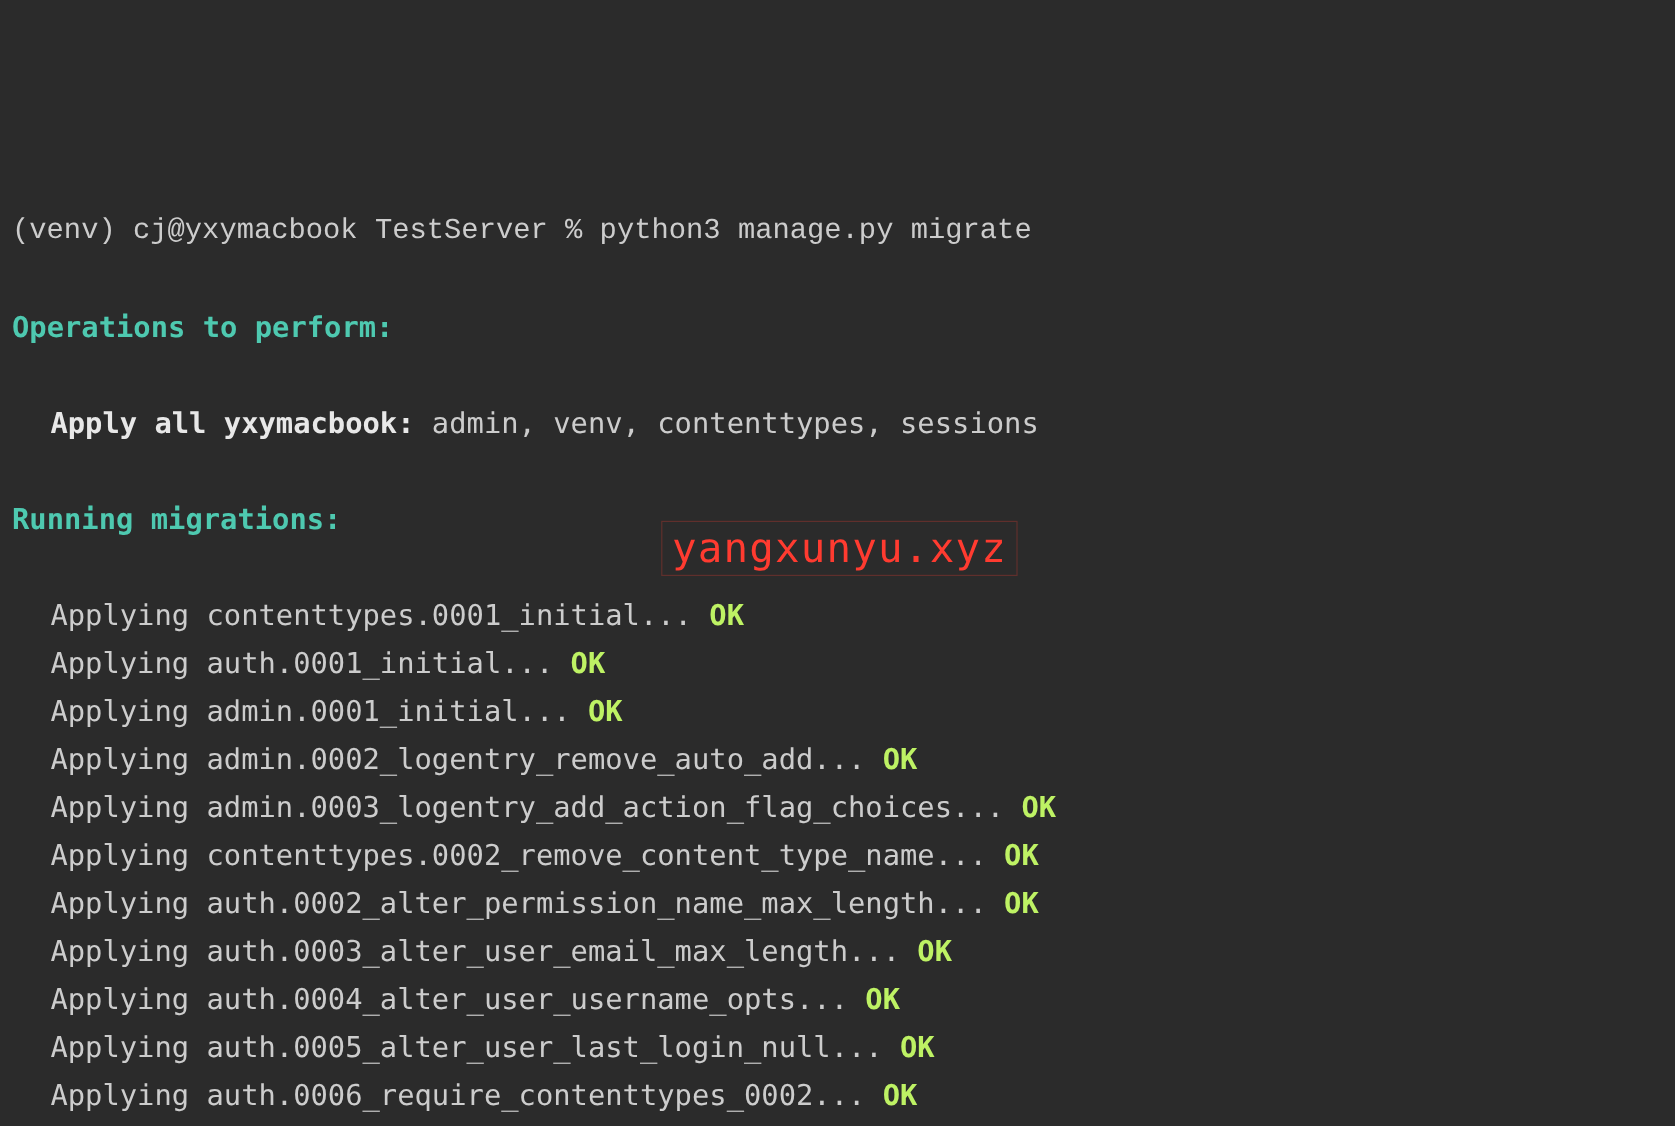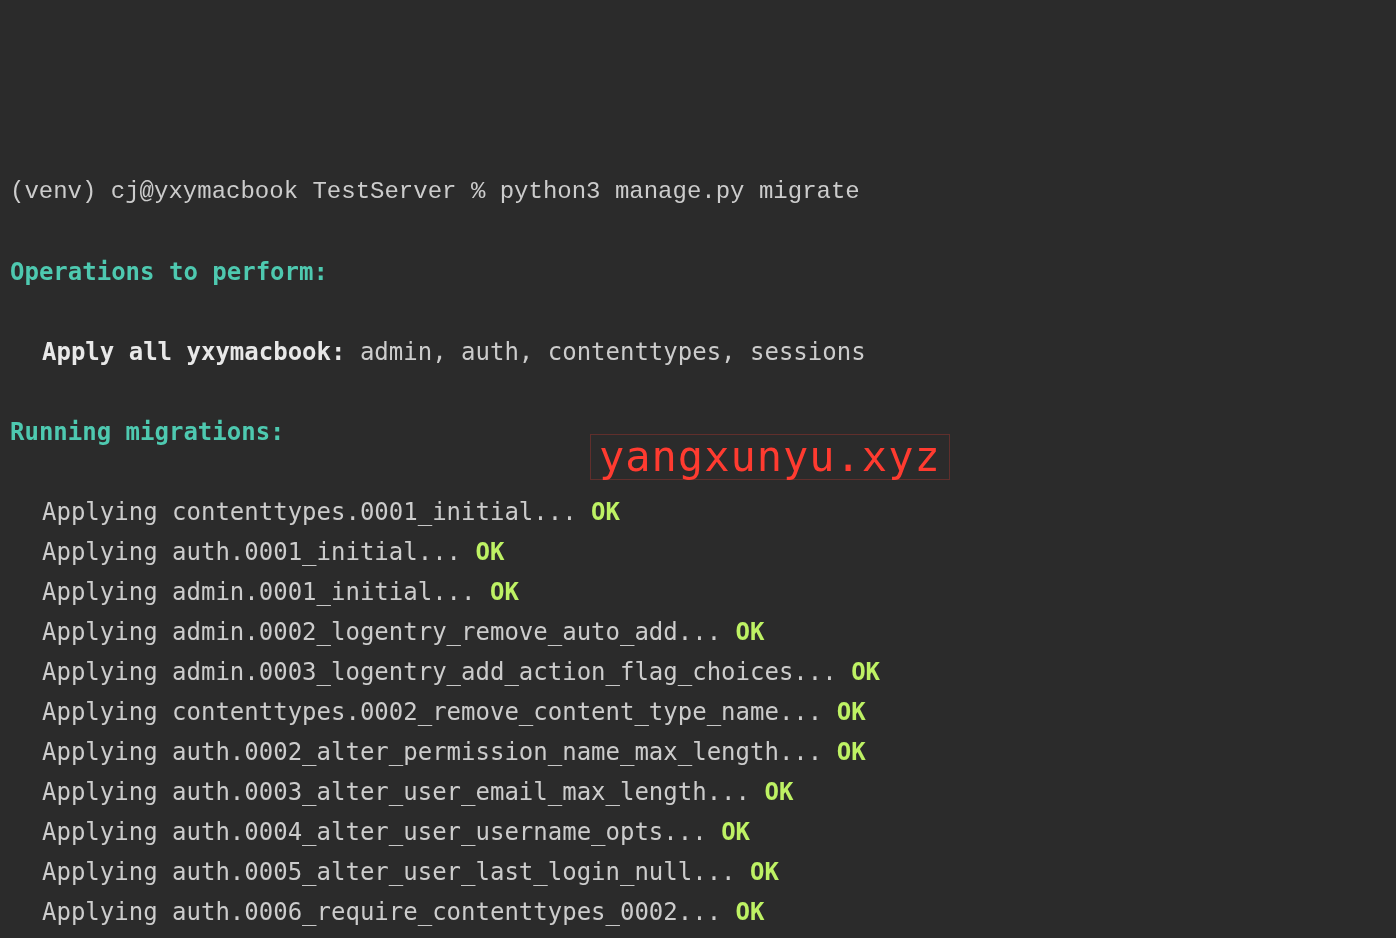--- a/index.html
+++ b/index.html
@@ -33,43 +33,43 @@
     .normal {
       color: #cccccc;
     }
     .ok {
       color: #bef264;
       font-weight: bold;
     }
     .watermark {
       position: absolute;
       top: 435px;
-      left: 591px;
+      left: 552px;
       color: #ff3b30;
-      font-size: 42px;
+      font-size: 34px;
       font-weight: normal;
       outline: 1px solid rgba(255, 59, 48, 0.25);
       padding: 2px 8px;
       letter-spacing: 1px;
       pointer-events: none;
     }
     .line {
       display: block;
     }
     .indent1 {
       padding-left: 32px;
     }
   </style>
 </head>
 <body>
 
 
 
 <div class="line"><span class="prompt">(venv) cj@yxymacbook TestServer % python3 manage.py migrate</span></div>
 <div class="line"><span class="cyan-header">Operations to perform:</span></div>
-<div class="line indent1"><span class="bold-white">Apply all yxymacbook:</span><span class="normal"> admin, auth, contenttypes, sessions</span></div>
+<div class="line indent1"><span class="bold-white">Apply all yxymacbook:</span><span class="normal"> admin, venv, contenttypes, sessions</span></div>
 <div class="line"><span class="cyan-header">Running migrations:</span></div>
 <div id="migrations-container"><div class="line indent1"><span class="normal">Applying </span><span class="normal">contenttypes.0001_initial... </span><span class="ok">OK</span></div><div class="line indent1"><span class="normal">Applying </span><span class="normal">auth.0001_initial... </span><span class="ok">OK</span></div><div class="line indent1"><span class="normal">Applying </span><span class="normal">admin.0001_initial... </span><span class="ok">OK</span></div><div class="line indent1"><span class="normal">Applying </span><span class="normal">admin.0002_logentry_remove_auto_add... </span><span class="ok">OK</span></div><div class="line indent1"><span class="normal">Applying </span><span class="normal">admin.0003_logentry_add_action_flag_choices... </span><span class="ok">OK</span></div><div class="line indent1"><span class="normal">Applying </span><span class="normal">contenttypes.0002_remove_content_type_name... </span><span class="ok">OK</span></div><div class="line indent1"><span class="normal">Applying </span><span class="normal">auth.0002_alter_permission_name_max_length... </span><span class="ok">OK</span></div><div class="line indent1"><span class="normal">Applying </span><span class="normal">auth.0003_alter_user_email_max_length... </span><span class="ok">OK</span></div><div class="line indent1"><span class="normal">Applying </span><span class="normal">auth.0004_alter_user_username_opts... </span><span class="ok">OK</span></div><div class="line indent1"><span class="normal">Applying </span><span class="normal">auth.0005_alter_user_last_login_null... </span><span class="ok">OK</span></div><div class="line indent1"><span class="normal">Applying </span><span class="normal">auth.0006_require_contenttypes_0002... </span><span class="ok">OK</span></div><div class="line indent1"><span class="normal">Applying </span><span class="normal">auth.0007_alter_validators_add_error_messages... </span><span class="ok">OK</span></div></div>
 
 <div class="watermark">yangxunyu.xyz</div>
 
 
 
 
 </body></html>

